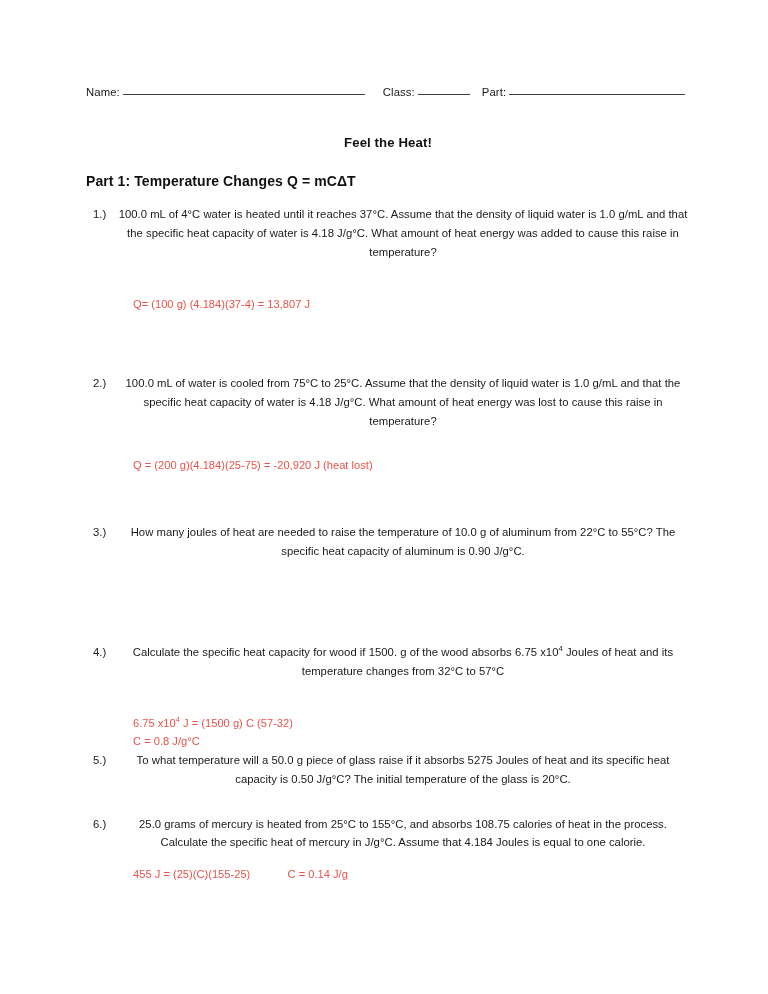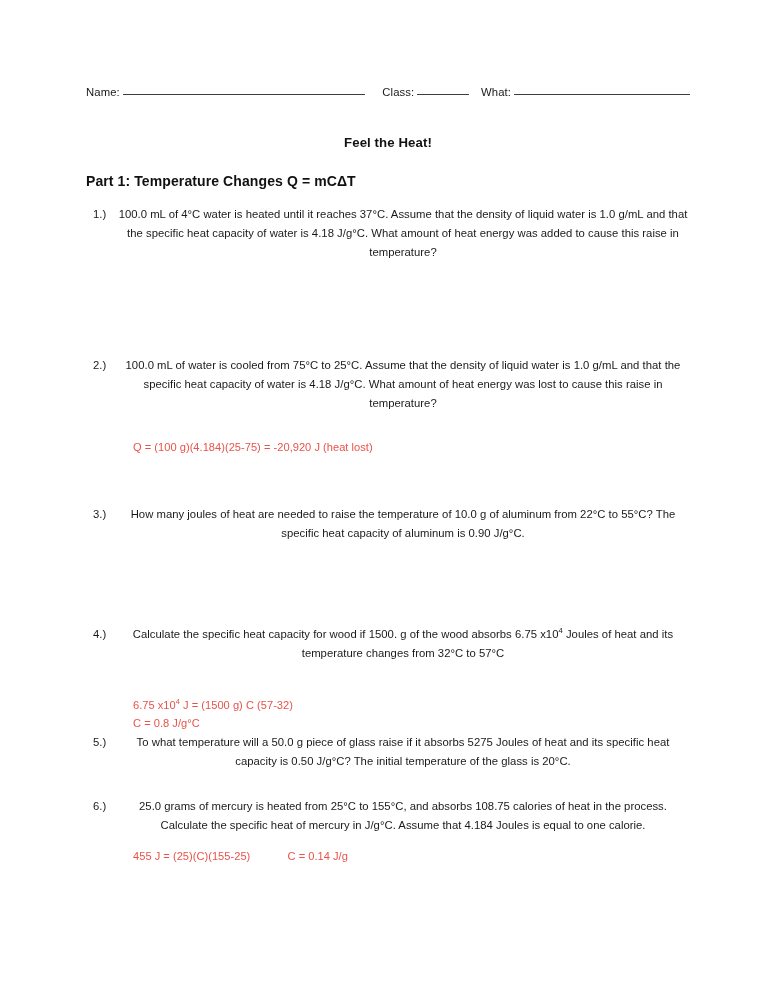--- a/index.html
+++ b/index.html
@@ -119,47 +119,50 @@
       <span class="id-label">Name:</span>
       <span class="rule rule-name"></span>
     </span>
     <span class="gap-class"></span>
     <span class="id-field">
       <span class="id-label">Class:</span>
       <span class="rule rule-class"></span>
     </span>
     <span class="gap-date"></span>
     <span class="id-field">
-      <span class="id-label">What:</span>
+      <span class="id-label">Part:</span>
       <span class="rule rule-date"></span>
     </span>
   </div>
 
   <div class="doc-title">Feel the Heat!</div>
 
   <div class="part-heading">Part 1: Temperature Changes Q = mCΔT</div>
 
   <div class="qlist">
 
     <div class="qitem">
       <div class="qnum">1.)</div>
       <div class="qbody">100.0 mL of 4°C water is heated until it reaches 37°C.  Assume that the density of liquid water is 1.0 g/mL and that the specific heat capacity of water is 4.18 J/g°C. What amount of heat energy was added to cause this raise in temperature?</div>
     </div>
     <div class="spacer-lg"></div>
+    <div class="answer">
+      <span class="aline">Q= (100 g) (4.184)(37-4) = 13,807 J</span>
+    </div>
 
     <div class="spacer-lg"></div>
     <div class="spacer-md"></div>
 
     <div class="qitem">
       <div class="qnum">2.)</div>
       <div class="qbody">100.0 mL of water is cooled from 75°C to 25°C. Assume that the density of liquid water is 1.0 g/mL and that the specific heat capacity of water is 4.18 J/g°C. What amount of heat energy was lost to cause this raise in temperature?</div>
     </div>
     <div class="spacer-md"></div>
     <div class="answer">
-      <span class="aline">Q = (100 g)(4.184)(25-75) = -20,920 J (heat lost)</span>
+      <span class="aline">Q = (200 g)(4.184)(25-75) = -20,920 J (heat lost)</span>
     </div>
 
     <div class="spacer-lg"></div>
     <div class="spacer-sm"></div>
 
     <div class="qitem">
       <div class="qnum">3.)</div>
       <div class="qbody">How many joules of heat are needed to raise the temperature of 10.0 g of aluminum from 22°C to 55°C? The specific heat capacity of aluminum is 0.90 J/g°C.</div>
     </div>
     <div class="spacer-lg"></div>

